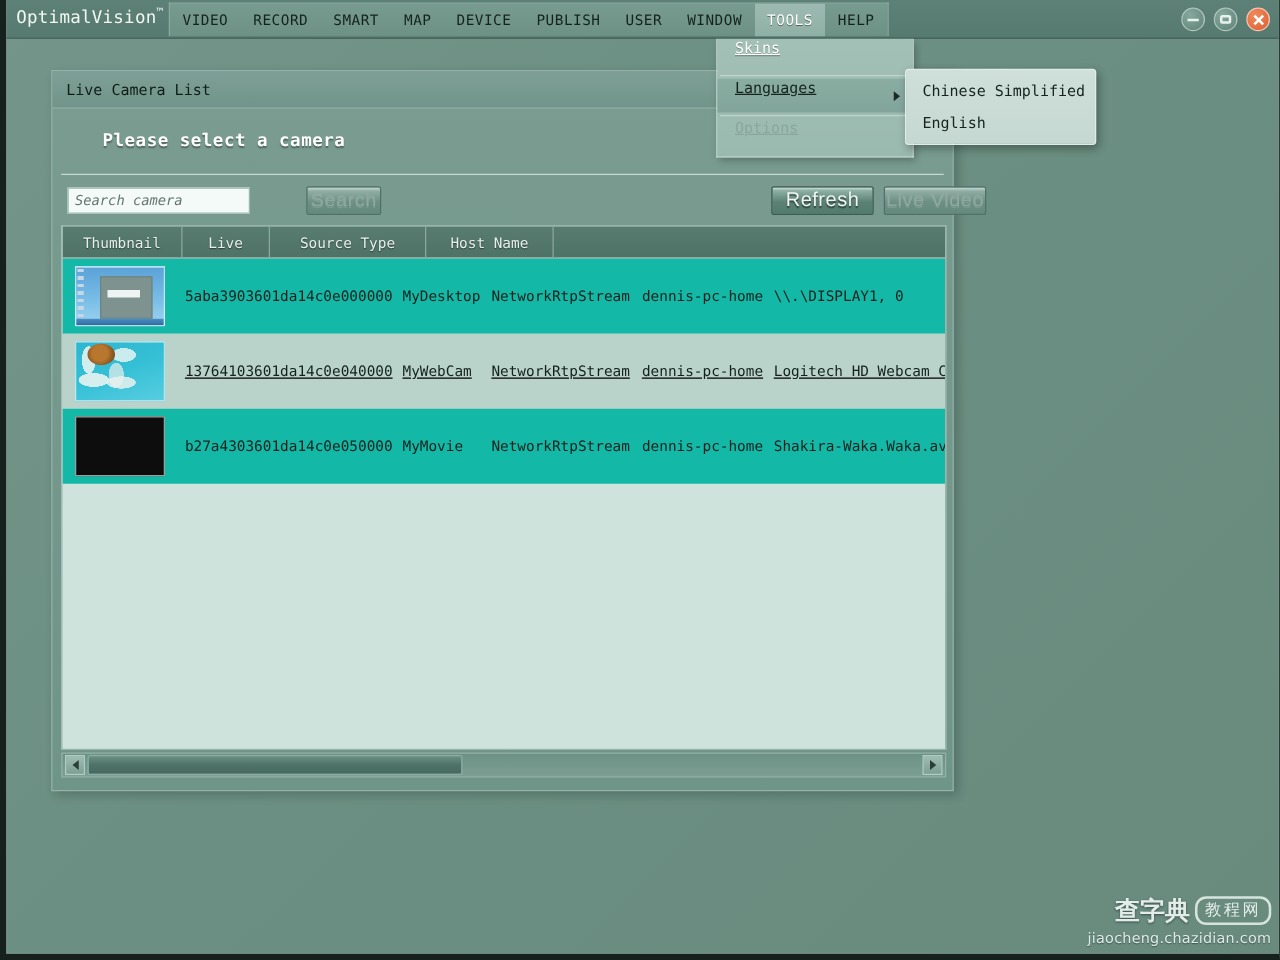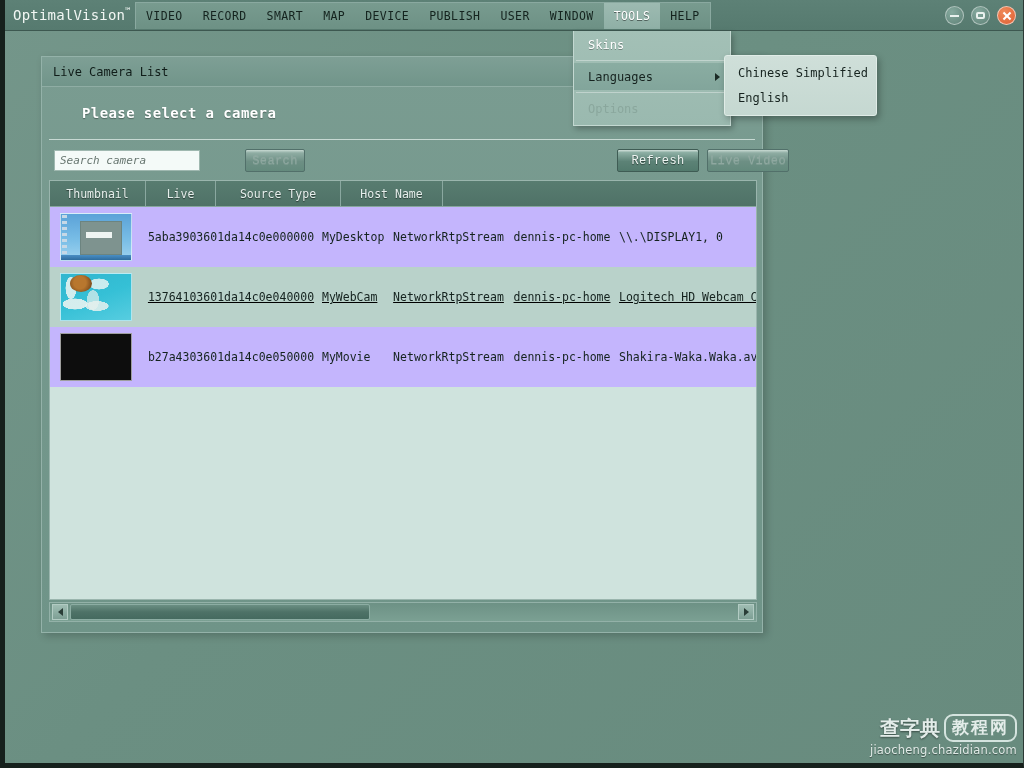--- a/index.html
+++ b/index.html
@@ -108,25 +108,25 @@
     border: 1px solid #c3d8d1;
     border-top: none;
     box-shadow: 2px 3px 6px rgba(0,0,0,.28);
     padding-bottom: 3px;
     z-index: 40;
   }
   .dd-item {
     position: relative;
     height: 27px;
     display: flex;
-    align-items: center;
     padding-left: 14px;
     font-size: 12px;
     color: #16231f;
     cursor: default;
+    text-decoration: underline;
   }
   .dd-item.on-light { color: #ffffff; text-shadow: 0 1px 0 rgba(0,0,0,.3); }
   .dd-item.hovered {
     background: linear-gradient(180deg, #8aada2 0%, #82a59b 100%);
   }
   .dd-item.disabled { color: #8aa79d; }
   .dd-sep {
     height: 1px;
     margin: 2px 2px;
     background: rgba(255,255,255,.35);
@@ -220,22 +220,22 @@
     padding: 0 5px;
   }
   #search-input::placeholder { color: #66756f; font-style: italic; }
 
   .btn {
     position: absolute;
     height: 23px;
     display: flex;
     align-items: center;
     justify-content: center;
-    font-family: Liberation Mono, monospace;
-    font-size: 12px;
+    font-family: Liberation Sans, sans-serif;
+    font-size: 16px;
     letter-spacing: 0.4px;
     border: 1px solid #3f5c54;
     border-radius: 2px;
     cursor: default;
   }
   .btn.enabled {
     background: linear-gradient(180deg, #d2e1db 0%, #8dafa4 12%, #5c8276 55%, #527a6d 100%);
     color: #eef5f2;
     text-shadow: 0 1px 1px rgba(0,0,0,.5);
   }
@@ -285,21 +285,21 @@
   .col-name   { width: 70px; }
   .col-source { width: 125px; }
   .col-host   { width: 102px; }
   .col-extra  { width: 143px; }
 
   .trow {
     display: flex;
     height: 60px;
     align-items: center;
   }
-  .trow.alt0 { background: #c4b5fd; }
+  .trow.alt0 { background: #14b8a6; }
   .trow.alt1 { background: #b9d2ca; text-decoration: underline; }
 
   .td {
     display: flex;
     align-items: center;
     font-size: 11.5px;
     color: #14221e;
     flex: none;
     overflow: hidden;
     white-space: nowrap;
@@ -437,27 +437,26 @@
   }
   #wm-cn {
     font-family: "DejaVu Sans", sans-serif;
     font-size: 20px;
     font-weight: bold;
     color: #eef5f3;
     text-shadow: 0 1px 2px rgba(0,0,0,.5);
   }
   #wm-box {
     font-family: "DejaVu Sans", sans-serif;
-    font-size: 17px;
+    font-size: 13px;
     letter-spacing: 2px;
     color: #eef5f3;
     border: 2px solid #dfece8;
     border-radius: 9px;
     padding: 0px 6px 1px 6px;
-    font-weight: bold;
   }
   #wm-url {
     font-family: "DejaVu Sans", sans-serif;
     font-size: 11.5px;
     color: #eaf2ef;
     text-shadow: 0 1px 1px rgba(0,0,0,.45);
     margin-top: 1px;
     letter-spacing: 0.2px;
   }
 </style>

